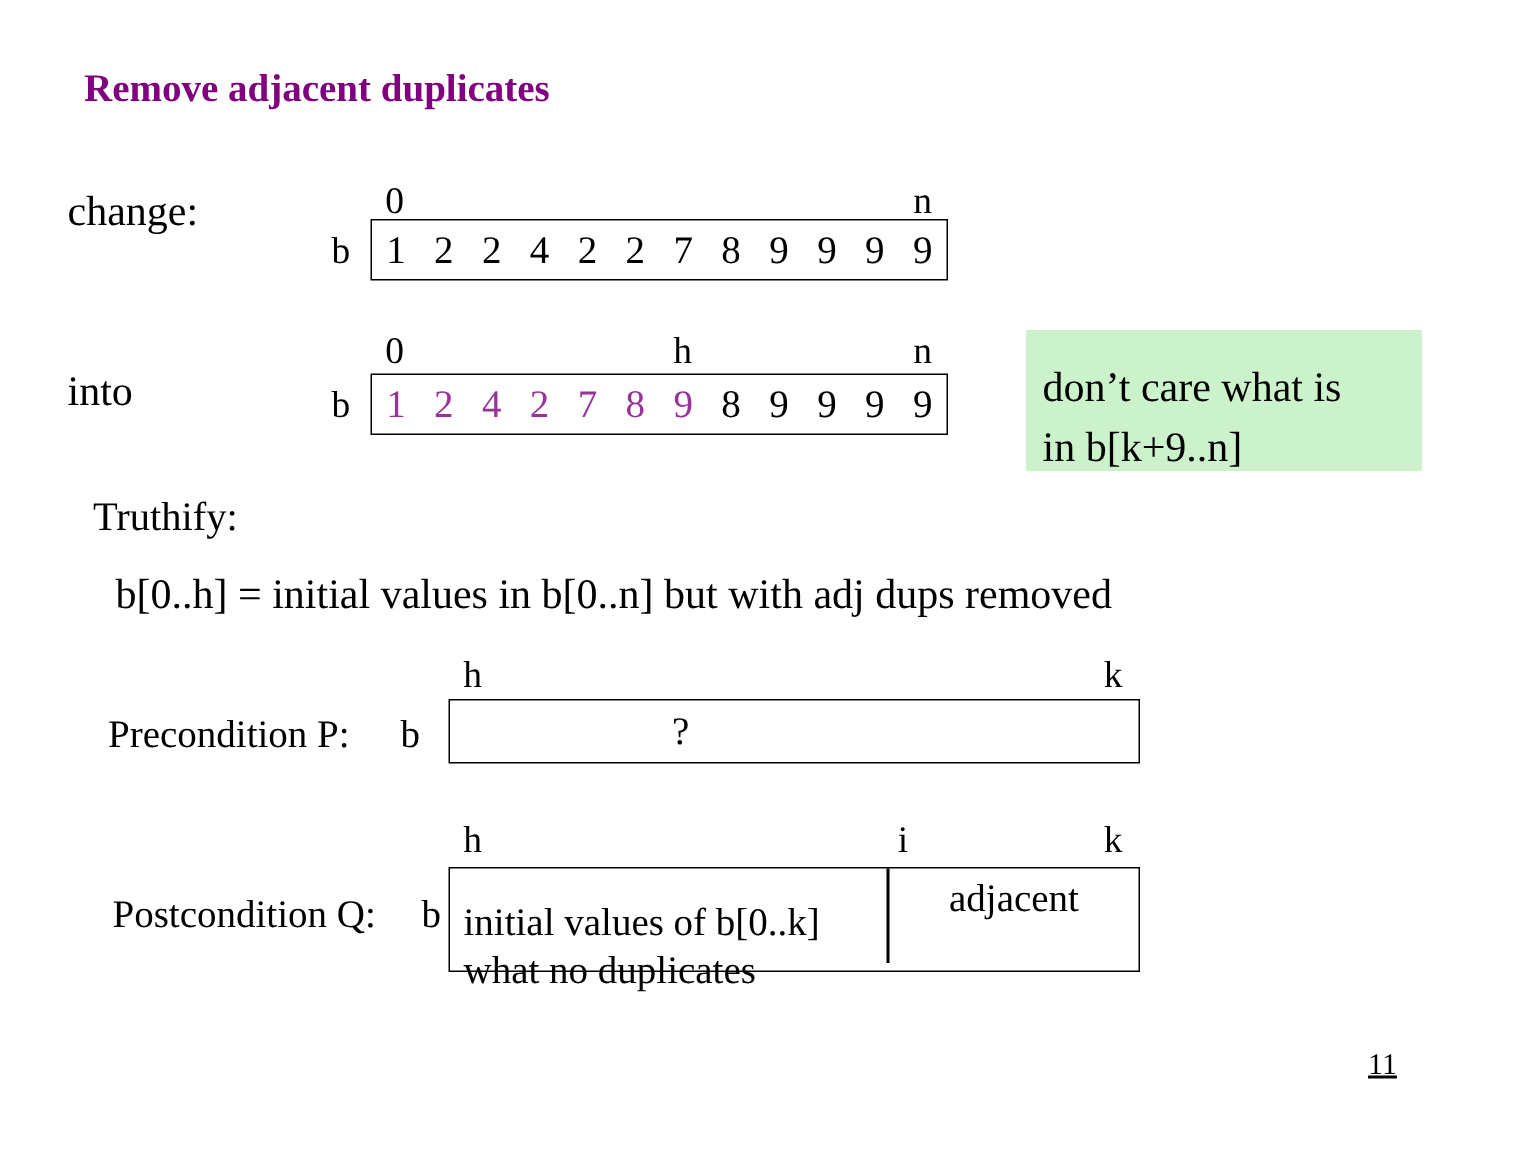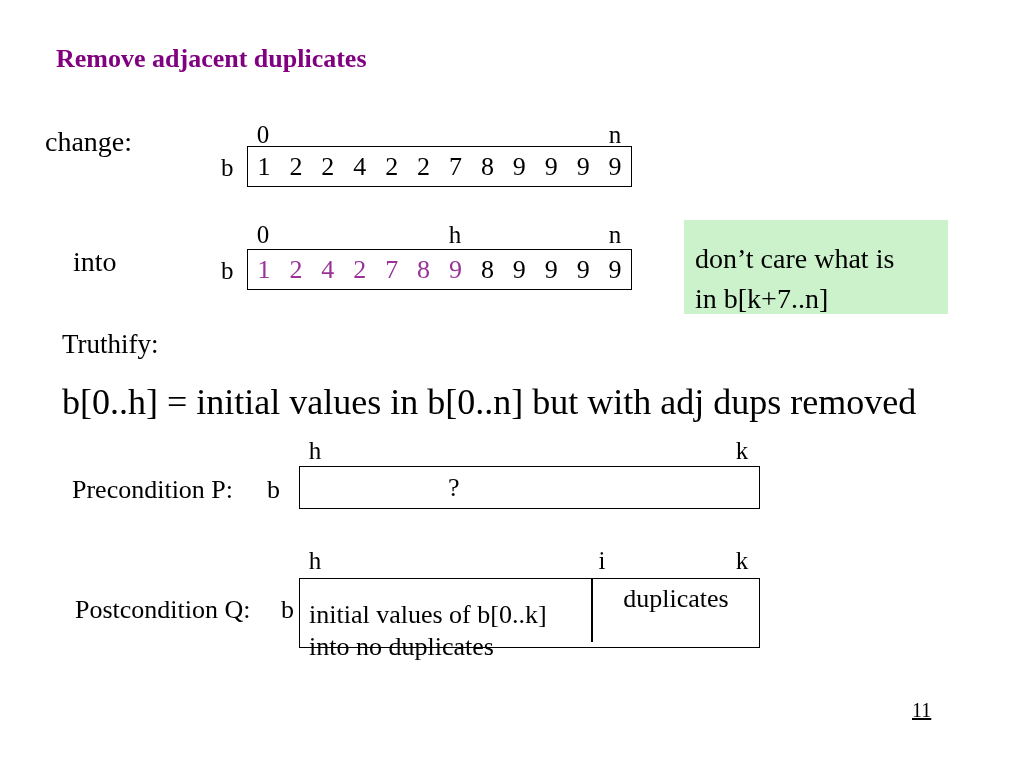--- a/index.html
+++ b/index.html
@@ -27,21 +27,21 @@
     flex:1 1 0;text-align:center;font-size:26px;line-height:38px;
   }
   .accent{color:var(--c-accent,#993399);}
   .note-box{
     background:var(--c-note_bg,#ccf2cc);
     font-size:28px;line-height:40px;
     padding:19px 11px;box-sizing:border-box;
     white-space:nowrap;
   }
   .truthify-label{font-size:27px;}
-  .statement{font-size:36px;}
+  .statement{font-size:28px;margin-left:15px;}
   .cond-label{font-size:26px;}
   .pre-box{
     border:1.5px solid #000;box-sizing:border-box;
   }
   .pre-q{
     position:absolute;left:148px;top:0;height:100%;
     display:flex;align-items:center;font-size:26px;
   }
   .post-box{
     border:1.5px solid #000;box-sizing:border-box;position:relative;
@@ -77,21 +77,21 @@
     <span class="cell">2</span>
     <span class="cell">2</span>
     <span class="cell">7</span>
     <span class="cell">8</span>
     <span class="cell">9</span>
     <span class="cell">9</span>
     <span class="cell">9</span>
     <span class="cell">9</span>
   </div>
 
-  <div class="abs side-label" style="left:45px;top:246px;margin-left:28px;">into</div>
+  <div class="abs side-label" style="left:45px;top:246px;">into</div>
 
   <div class="abs idx-label" style="left:247px;top:221px;">0</div>
   <div class="abs idx-label" style="left:439px;top:221px;">h</div>
   <div class="abs idx-label" style="left:599px;top:221px;">n</div>
   <div class="abs b-label" style="left:221px;top:257px;">b</div>
   <div class="abs array-box" style="left:247px;top:249px;width:385px;height:41px;">
     <span class="cell accent">1</span>
     <span class="cell accent">2</span>
     <span class="cell accent">4</span>
     <span class="cell accent">2</span>
@@ -100,21 +100,21 @@
     <span class="cell accent">9</span>
     <span class="cell">8</span>
     <span class="cell">9</span>
     <span class="cell">9</span>
     <span class="cell">9</span>
     <span class="cell">9</span>
   </div>
 
   <div class="abs note-box" style="left:684px;top:220px;width:264px;height:94px;">
     <div>don’t care what is</div>
-    <div>in b[k+7..n]</div>
+    <div>in b[k+9..n]</div>
   </div>
 
   <div class="abs truthify-label" style="left:62px;top:329px;">Truthify:</div>
   <div class="abs statement" style="left:62px;top:381px;">b[0..h] = initial values in b[0..n] but with adj dups removed</div>
 
   <div class="abs idx-label" style="left:301px;top:437px;width:28px;">h</div>
   <div class="abs idx-label" style="left:728px;top:437px;width:28px;">k</div>
   <div class="abs cond-label" style="left:72px;top:475px;">Precondition P:</div>
   <div class="abs cond-label" style="left:267px;top:475px;">b</div>
   <div class="abs pre-box" style="left:299px;top:466px;width:461px;height:43px;">
@@ -123,20 +123,20 @@
 
   <div class="abs idx-label" style="left:301px;top:547px;width:28px;">h</div>
   <div class="abs idx-label" style="left:588px;top:547px;width:28px;">i</div>
   <div class="abs idx-label" style="left:728px;top:547px;width:28px;">k</div>
   <div class="abs cond-label" style="left:75px;top:595px;">Postcondition Q:</div>
   <div class="abs cond-label" style="left:281px;top:595px;">b</div>
   <div class="abs post-box" style="left:299px;top:578px;width:461px;height:70px;">
     <div class="post-divider"></div>
     <div class="post-left">
       <div>initial values of b[0..k]</div>
-      <div>into no duplicates</div>
+      <div>what no duplicates</div>
     </div>
-    <div class="post-right">duplicates</div>
+    <div class="post-right">adjacent</div>
   </div>
 
   <div class="abs page-num" style="left:912px;top:699px;text-decoration:underline;">11</div>
 
 </div>
 
 </body></html>

